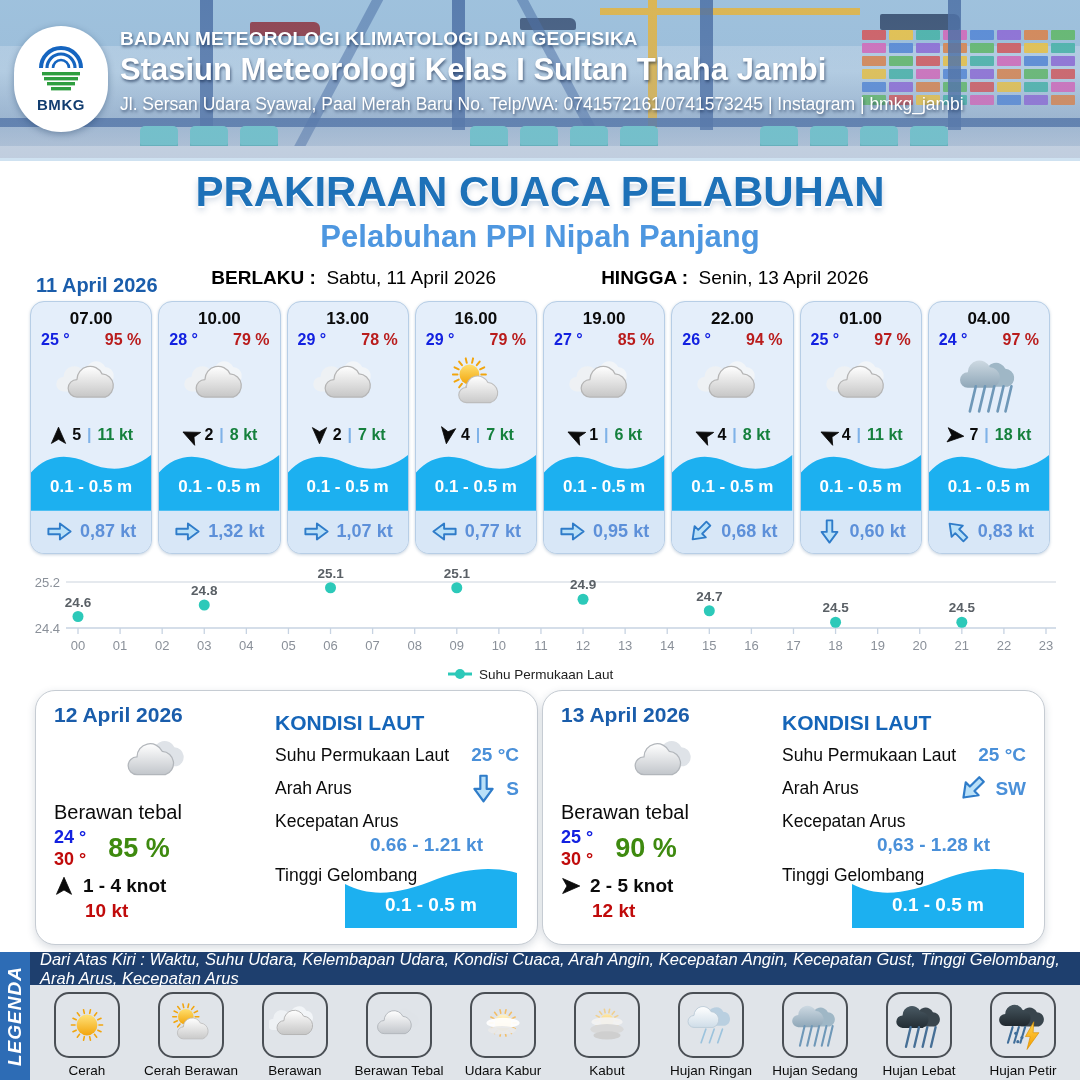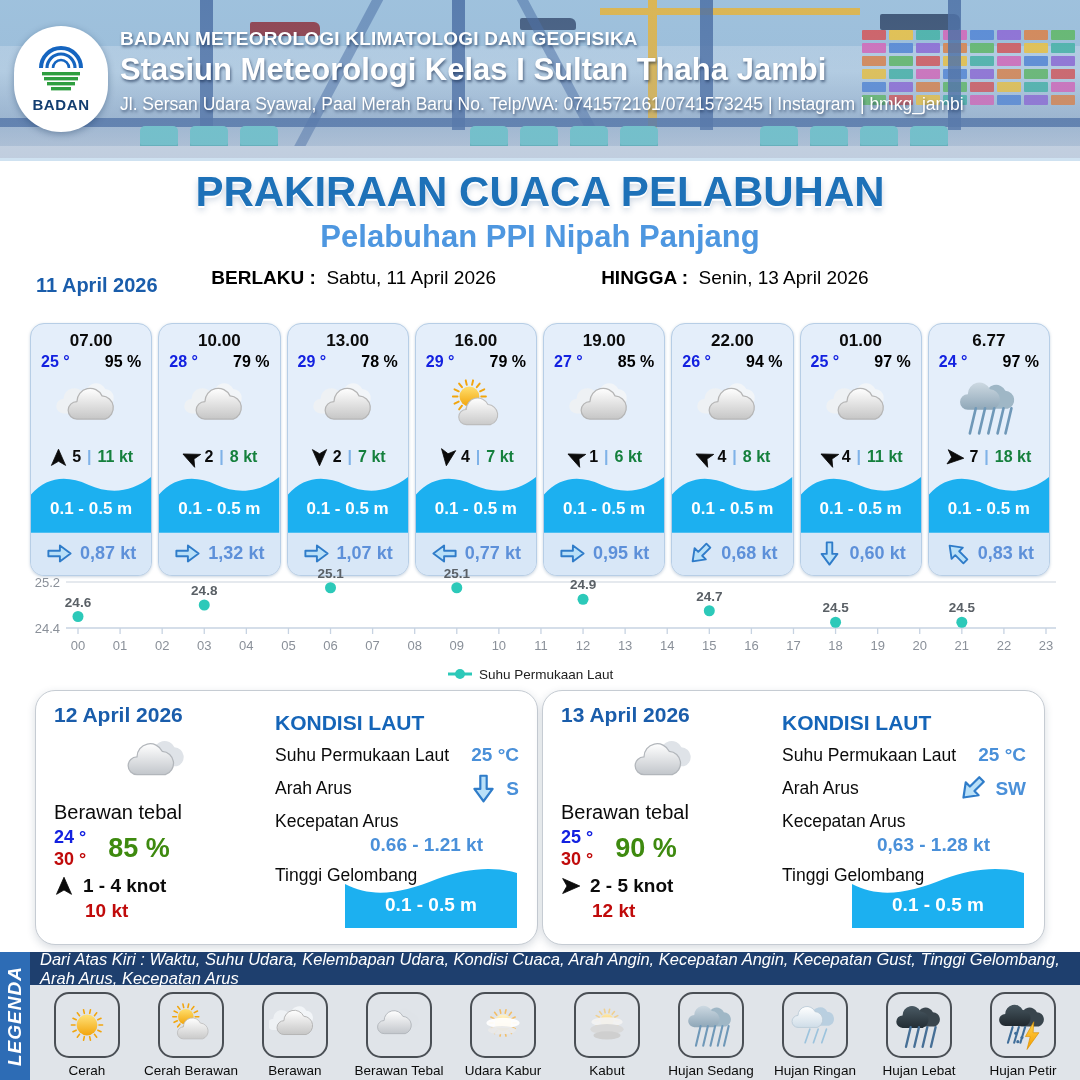--- a/index.html
+++ b/index.html
@@ -42,24 +42,24 @@
   .title-main{margin:0;font-size:42px;font-weight:bold;letter-spacing:0px;color:#1d71b8;
               text-shadow:0 2px 0 #fff,0 4px 6px rgba(40,80,130,.25);}
   .title-sub{margin:3px 0 0;font-size:31px;font-weight:bold;color:#4e97e0;}
   .validity{margin-top:12px;font-size:19px;color:#000;display:flex;justify-content:center;gap:105px;}
   .validity b{font-weight:bold;}
 
   
   .fc-date{position:absolute;top:274px;left:36px;font-size:20px;font-weight:bold;color:#1a5dab;}
   .cards{position:absolute;top:301px;left:30px;width:1020px;display:flex;gap:6px;}
   .hcard{flex:1;height:251px;background:#e4eefa;border:1px solid #b7cee6;border-radius:14px;
-         overflow:hidden;display:flex;flex-direction:column;box-shadow:0 1px 3px rgba(120,150,180,.4);margin-top:22px;}
+         overflow:hidden;display:flex;flex-direction:column;box-shadow:0 1px 3px rgba(120,150,180,.4);}
   .h-time{text-align:center;font-weight:bold;font-size:17px;margin-top:7px;color:#0b0b0b;}
   .h-th{display:flex;justify-content:space-between;padding:2px 10px 0;font-weight:bold;font-size:16px;}
-  .h-temp{color:#1321e0;}.h-hum{color:#000000;}
+  .h-temp{color:#1321e0;}.h-hum{color:#b91c1c;}
   .h-icon{height:74px;display:flex;align-items:center;justify-content:center;}
   .h-icon svg{width:70px;height:66px;}
   .h-wind{display:flex;align-items:center;justify-content:center;gap:4px;font-weight:bold;font-size:16px;height:28px;color:#0b0b0b;}
   .h-wind .warr svg{width:19px;height:19px;display:block;}
   .h-sep{color:#7fb2e8;margin:0 2px;}
   .h-gust{color:#15803d;}
   .h-wave{position:relative;height:63px;margin-top:auto;}
   .h-wave svg{position:absolute;inset:0;width:100%;height:100%;}
   .h-wave span{position:absolute;left:0;right:0;top:28px;text-align:center;color:#fff;font-weight:bold;font-size:17px;}
   .h-cur{height:43px;background:#d8e7f7;display:flex;align-items:center;justify-content:center;gap:7px;}
@@ -204,21 +204,21 @@
     <div class="hdr-logo">
       <svg viewBox="0 0 52 48">
         <path d="M6 22 A20 20 0 0 1 46 22" fill="none" stroke="#1565c0" stroke-width="4"></path>
         <path d="M12 22 A14 14 0 0 1 40 22" fill="none" stroke="#1565c0" stroke-width="3.2"></path>
         <path d="M18 22 A8 8 0 0 1 34 22" fill="none" stroke="#1565c0" stroke-width="2.6"></path>
         <rect x="7" y="26" width="38" height="3.4" fill="#2e9e3f"></rect>
         <rect x="9" y="31" width="34" height="3.4" fill="#2e9e3f"></rect>
         <rect x="12" y="36" width="28" height="3.4" fill="#2e9e3f"></rect>
         <rect x="16" y="41" width="20" height="3.4" fill="#2e9e3f"></rect>
       </svg>
-      <span>BADAN</span>
+      <span>BMKG</span>
     </div>
     <div class="hdr-text">
       <div class="hdr-org">BADAN METEOROLOGI KLIMATOLOGI DAN GEOFISIKA</div>
       <div class="hdr-station">Stasiun Meteorologi Kelas I Sultan Thaha Jambi</div>
       <div class="hdr-addr">Jl. Sersan Udara Syawal, Paal Merah Baru No. Telp/WA: 0741572161/0741573245 | Instagram | bmkg_jambi</div>
     </div>
   </header>
 
   <section class="titleblock">
     <h1 class="title-main">PRAKIRAAN CUACA PELABUHAN</h1>
@@ -552,21 +552,21 @@
     <div class="h-cur">
       <span class="carr">
             <svg viewBox="0 0 34 28" style="transform:rotate(90deg)">
               <path d="M3 10.5 L17.5 10.5 L17.5 4 L31 14 L17.5 24 L17.5 17.5 L3 17.5 Z" fill="#b9e0f8" stroke="#2f7cc9" stroke-width="2.4" stroke-linejoin="round"></path>
             </svg>
           </span>
       <span class="h-cval">0,60 kt</span>
     </div>
   </div>
   <div class="hcard">
-    <div class="h-time">6.77</div>
+    <div class="h-time">04.00</div>
     <div class="h-th">
       <span class="h-temp">24 °</span>
       <span class="h-hum">97 %</span>
     </div>
     <div class="h-icon">
           <svg viewBox="0 0 100 100">
             <path d="M26 74 A14 14 0 0 1 26 46 A21 21 0 0 1 66 37 A19 19 0 0 1 71 74 Z" fill="#9fb7c6" stroke-linejoin="round" transform="translate(26,-2) scale(0.74)"></path>
             <defs>
               <linearGradient id="g11" x1="0" y1="0" x2="0" y2="1">
                 <stop offset="0" stop-color="#cdd9e2"></stop>
@@ -973,54 +973,54 @@
               <ellipse cx="50" cy="44" rx="30" ry="9" fill="#f2f2f2" opacity="0.95"></ellipse>
               <ellipse cx="50" cy="58" rx="32" ry="10" fill="#d9d9d9"></ellipse>
               <ellipse cx="50" cy="70" rx="26" ry="8" fill="#cfcfcf"></ellipse>
             </svg>
           </div>
     <div class="llabel">Kabut</div>
   </div>
   <div class="litem">
     <div class="lbox">
             <svg viewBox="0 0 100 100">
+              <path d="M26 74 A14 14 0 0 1 26 46 A21 21 0 0 1 66 37 A19 19 0 0 1 71 74 Z" fill="#b9cfe0" stroke-linejoin="round" transform="translate(26,-2) scale(0.72)"></path>
+              <defs>
+                <linearGradient id="g20" x1="0" y1="0" x2="0" y2="1">
+                  <stop offset="0" stop-color="#ffffff"></stop>
+                  <stop offset="1" stop-color="#cfdde8"></stop>
+                </linearGradient>
+              </defs>
+              <path d="M26 74 A14 14 0 0 1 26 46 A21 21 0 0 1 66 37 A19 19 0 0 1 71 74 Z" fill="url(#g20)" stroke="#b9c9d6" stroke-width="2" stroke-linejoin="round" transform="translate(-4,-6) scale(0.82)"></path>
+              <line x1="40" y1="58" x2="31" y2="84" stroke="#9cc3dd" stroke-width="3.2" stroke-linecap="round"></line>
+              <line x1="56" y1="58" x2="47" y2="84" stroke="#9cc3dd" stroke-width="3.2" stroke-linecap="round"></line>
+              <line x1="72" y1="58" x2="63" y2="84" stroke="#9cc3dd" stroke-width="3.2" stroke-linecap="round"></line>
+            </svg>
+          </div>
+    <div class="llabel">Hujan Ringan</div>
+  </div>
+  <div class="litem">
+    <div class="lbox">
+            <svg viewBox="0 0 100 100">
               <path d="M26 74 A14 14 0 0 1 26 46 A21 21 0 0 1 66 37 A19 19 0 0 1 71 74 Z" fill="#9fb7c6" stroke-linejoin="round" transform="translate(26,-2) scale(0.74)"></path>
               <defs>
                 <linearGradient id="g21" x1="0" y1="0" x2="0" y2="1">
                   <stop offset="0" stop-color="#cdd9e2"></stop>
                   <stop offset="1" stop-color="#8fa7b8"></stop>
                 </linearGradient>
               </defs>
               <path d="M26 74 A14 14 0 0 1 26 46 A21 21 0 0 1 66 37 A19 19 0 0 1 71 74 Z" fill="url(#g21)" stroke-linejoin="round" transform="translate(-4,-8) scale(0.84)"></path>
               <line x1="30" y1="52" x2="21" y2="90" stroke="#6f98b8" stroke-width="4" stroke-linecap="round"></line>
               <line x1="44" y1="52" x2="35" y2="90" stroke="#6f98b8" stroke-width="4" stroke-linecap="round"></line>
               <line x1="58" y1="52" x2="49" y2="90" stroke="#6f98b8" stroke-width="4" stroke-linecap="round"></line>
               <line x1="72" y1="52" x2="63" y2="90" stroke="#6f98b8" stroke-width="4" stroke-linecap="round"></line>
               <line x1="84" y1="52" x2="75" y2="90" stroke="#6f98b8" stroke-width="4" stroke-linecap="round"></line>
             </svg>
           </div>
     <div class="llabel">Hujan Sedang</div>
-  </div>
-  <div class="litem">
-    <div class="lbox">
-            <svg viewBox="0 0 100 100">
-              <path d="M26 74 A14 14 0 0 1 26 46 A21 21 0 0 1 66 37 A19 19 0 0 1 71 74 Z" fill="#b9cfe0" stroke-linejoin="round" transform="translate(26,-2) scale(0.72)"></path>
-              <defs>
-                <linearGradient id="g20" x1="0" y1="0" x2="0" y2="1">
-                  <stop offset="0" stop-color="#ffffff"></stop>
-                  <stop offset="1" stop-color="#cfdde8"></stop>
-                </linearGradient>
-              </defs>
-              <path d="M26 74 A14 14 0 0 1 26 46 A21 21 0 0 1 66 37 A19 19 0 0 1 71 74 Z" fill="url(#g20)" stroke="#b9c9d6" stroke-width="2" stroke-linejoin="round" transform="translate(-4,-6) scale(0.82)"></path>
-              <line x1="40" y1="58" x2="31" y2="84" stroke="#9cc3dd" stroke-width="3.2" stroke-linecap="round"></line>
-              <line x1="56" y1="58" x2="47" y2="84" stroke="#9cc3dd" stroke-width="3.2" stroke-linecap="round"></line>
-              <line x1="72" y1="58" x2="63" y2="84" stroke="#9cc3dd" stroke-width="3.2" stroke-linecap="round"></line>
-            </svg>
-          </div>
-    <div class="llabel">Hujan Ringan</div>
   </div>
   <div class="litem">
     <div class="lbox">
             <svg viewBox="0 0 100 100">
               <path d="M26 74 A14 14 0 0 1 26 46 A21 21 0 0 1 66 37 A19 19 0 0 1 71 74 Z" fill="#39454d" stroke-linejoin="round" transform="translate(28,-2) scale(0.74)"></path>
               <defs>
                 <linearGradient id="g22" x1="0" y1="0" x2="0" y2="1">
                   <stop offset="0" stop-color="#4a5a64"></stop>
                   <stop offset="1" stop-color="#232d34"></stop>
                 </linearGradient>

